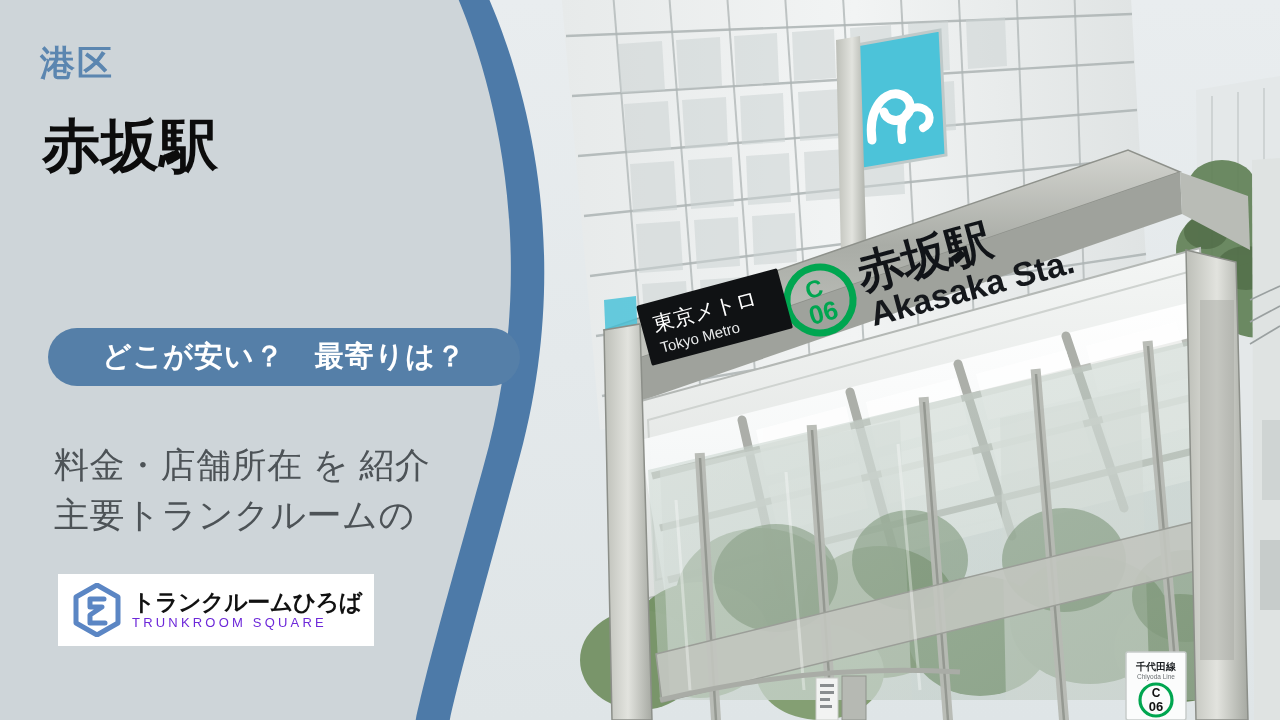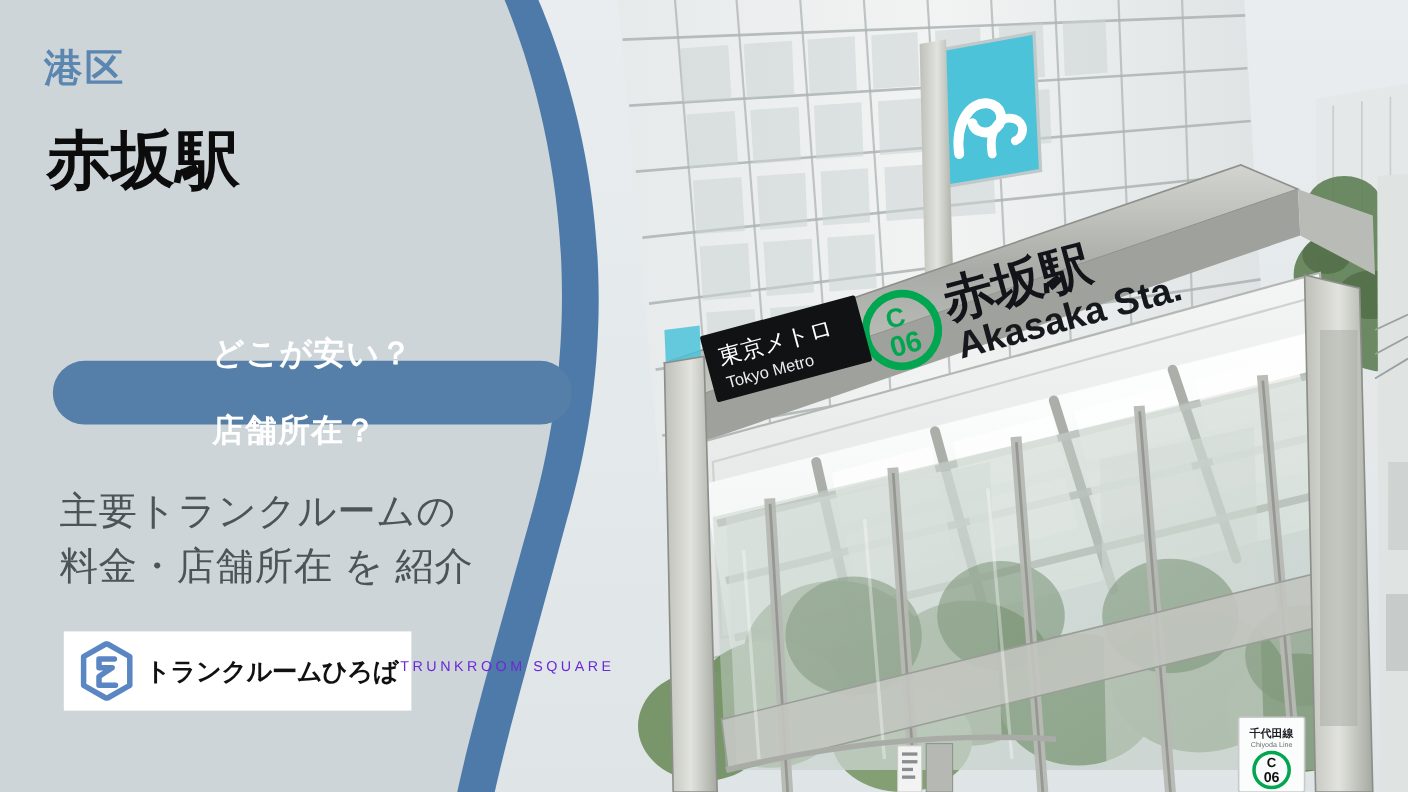--- a/index.html
+++ b/index.html
@@ -52,40 +52,40 @@
   #badge {
     position:absolute; left:48px; top:328px;
     width:472px; height:58px;
     background:#557fa8;
     border-radius:29px;
     display:flex; align-items:center; justify-content:center;
   }
   #badge .btxt {
     color:#ffffff; font-size:29px; font-weight:bold;
     letter-spacing:1px; white-space:nowrap;
-    display:flex; gap:30px;flex-direction:column;
+    display:flex; gap:30px;
   }
   #lead {
     position:absolute; left:54px; top:440px;
     width:470px;
     font-size:35px; color:#4d5357;
     line-height:1.42; letter-spacing:0.5px;
   }
   #lead .ln { display:block; white-space:nowrap; }
 
   
   #logo {
     position:absolute; left:58px; top:574px;
     width:316px; height:72px;
     background:#ffffff;
     display:flex; align-items:center; padding:0 14px;
     gap:10px;
   }
   #logo .mark { width:50px; height:54px; flex:none; }
-  #logo .words { display:flex; flex-direction:row; justify-content:center; gap:2px; }
+  #logo .words { display:flex; flex-direction:column; justify-content:center; gap:2px; }
   #logo .jp {
     font-size:23px; font-weight:bold; color:#111; letter-spacing:-0.5px;
     line-height:1; white-space:nowrap;
   }
   #logo .en {
     font-size:13px; color:#6d28d9; letter-spacing:3.2px;
     line-height:1; white-space:nowrap;
   }
 </style>
 </head>
@@ -396,27 +396,27 @@
 
     <div id="ward">港区</div>
 
     <div id="title">
       <span class="ln">赤坂駅</span>
     </div>
 
     <div id="badge">
       <div class="btxt">
         <span>どこが安い？</span>
-        <span>店舗所在？</span>
+        <span>最寄りは？</span>
       </div>
     </div>
 
     <div id="lead">
+      <span class="ln">料金・店舗所在 を 紹介</span>
       <span class="ln">主要トランクルームの</span>
-      <span class="ln">料金・店舗所在 を 紹介</span>
     </div>
 
     <div id="logo">
       <svg class="mark" viewBox="0 0 50 54">
         <path d="M25 2 L46 14 L46 40 L25 52 L4 40 L4 14 Z" fill="none" stroke="#5b86c4" stroke-width="5" stroke-linejoin="round"></path>
         <path d="M32 16 L18 16 L18 24 L30 24 L18 32 L18 40 L33 40" fill="none" stroke="#5b86c4" stroke-width="5" stroke-linejoin="round" stroke-linecap="round"></path>
       </svg>
       <div class="words">
         <div class="jp">トランクルームひろば</div>
         <div class="en">TRUNKROOM SQUARE</div>

